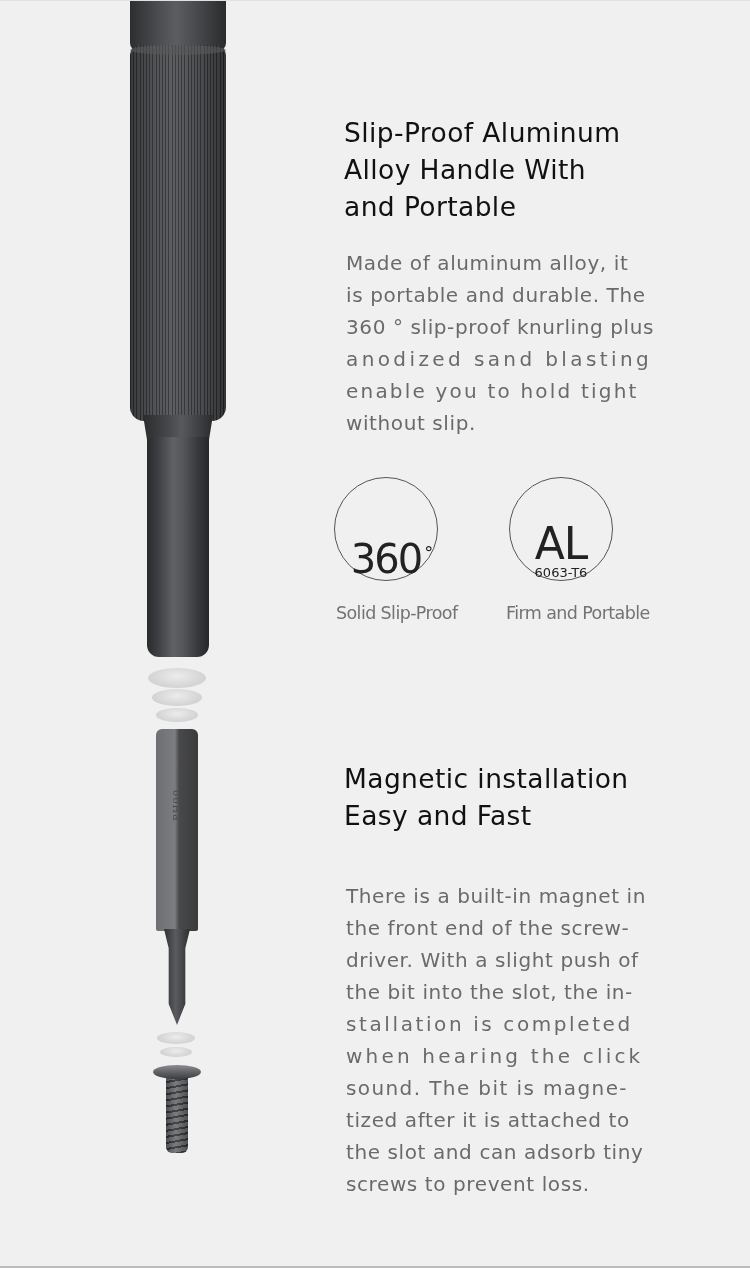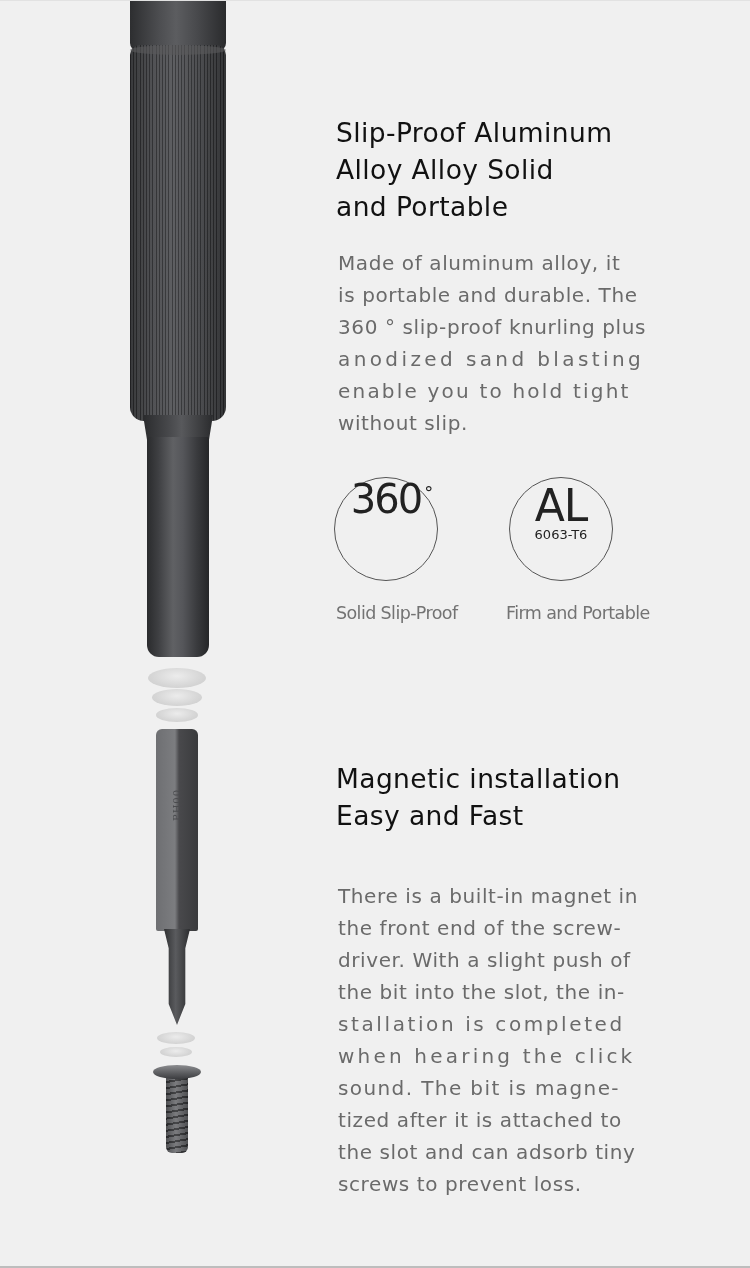--- a/index.html
+++ b/index.html
@@ -66,33 +66,33 @@
     }
     .screw-thread {
       position: absolute; left: 166px; top: 1074px; width: 22px; height: 78px;
       border-radius: 0 0 6px 6px;
       background:
         repeating-linear-gradient(170deg, rgba(0,0,0,0.35) 0px, rgba(0,0,0,0.35) 2px, rgba(255,255,255,0.1) 2px, rgba(255,255,255,0.1) 6px),
         linear-gradient(90deg, #3a3b3e 0%, #6c6d70 45%, #3a3b3e 100%);
     }
 
     
-    .section { position: absolute; left: 336px; width: 360px; }
+    .section { position: absolute; left: 344px; width: 360px; }
     .heading {
       margin: 0; color: #111; font-size: 26.5px; font-weight: 500; line-height: 37px; letter-spacing: 0.4px;
     }
     .body-text {
       margin: 2px; color: #6a6a6a; font-size: 20px; line-height: 32px; letter-spacing: 0.6px;
       text-align: justify; text-align-last: left; width: 344px;
     }
     .badges { position: absolute; left: 334px; top: 476px; display: flex; gap: 0; }
     .badge { position: relative; width: 174px; }
     .badge-circle {
       width: 104px; height: 104px; border-radius: 50%; border: 1.5px solid #555;
-      box-sizing: border-box; display: flex; flex-direction: column; align-items: center; justify-content: flex-start;
+      box-sizing: border-box; display: flex; flex-direction: column; align-items: center; justify-content: flex-end;
       margin-left: 0;
     }
     .badge.second .badge-circle { margin-left: 1px; }
     .badge-big { font-size: 40px; color: #222; letter-spacing: -2px; line-height: 42px; position: relative; }
     .badge-big sup { font-size: 18px; position: absolute; top: -6px; right: -12px; letter-spacing: 0; }
     .badge-al { font-size: 44px; color: #222; line-height: 40px; letter-spacing: -1px; margin-top: 8px; }
     .badge-sub { font-size: 13px; color: #222; line-height: 14px; margin-top: 2px; }
     .badge-caption {
       margin-top: 22px; font-size: 17.5px; color: #737373; letter-spacing: -0.6px; white-space: nowrap;
     }
@@ -119,21 +119,21 @@
   <div class="disc" style="left:157px;top:1031px;width:38px;height:12px;"></div>
   <div class="disc" style="left:160px;top:1046px;width:32px;height:10px;"></div>
 
   <div class="screw-thread"></div>
   <div class="screw-head"></div>
 </div>
 
 <div class="section" style="top:113px;">
   <h2 class="heading">
     <div>Slip-Proof Aluminum</div>
-    <div>Alloy Alloy Solid</div>
+    <div>Alloy Handle With</div>
     <div>and Portable</div>
   </h2>
   <div class="body-text" style="margin-top:22px;">
     <div>Made of aluminum alloy, it</div>
     <div>is portable and durable. The</div>
     <div>360 ° slip-proof knurling plus</div>
     <div style="letter-spacing:3.4px;">anodized sand blasting</div>
     <div style="letter-spacing:2.2px;">enable you to hold tight</div>
     <div>without slip.</div>
   </div>

